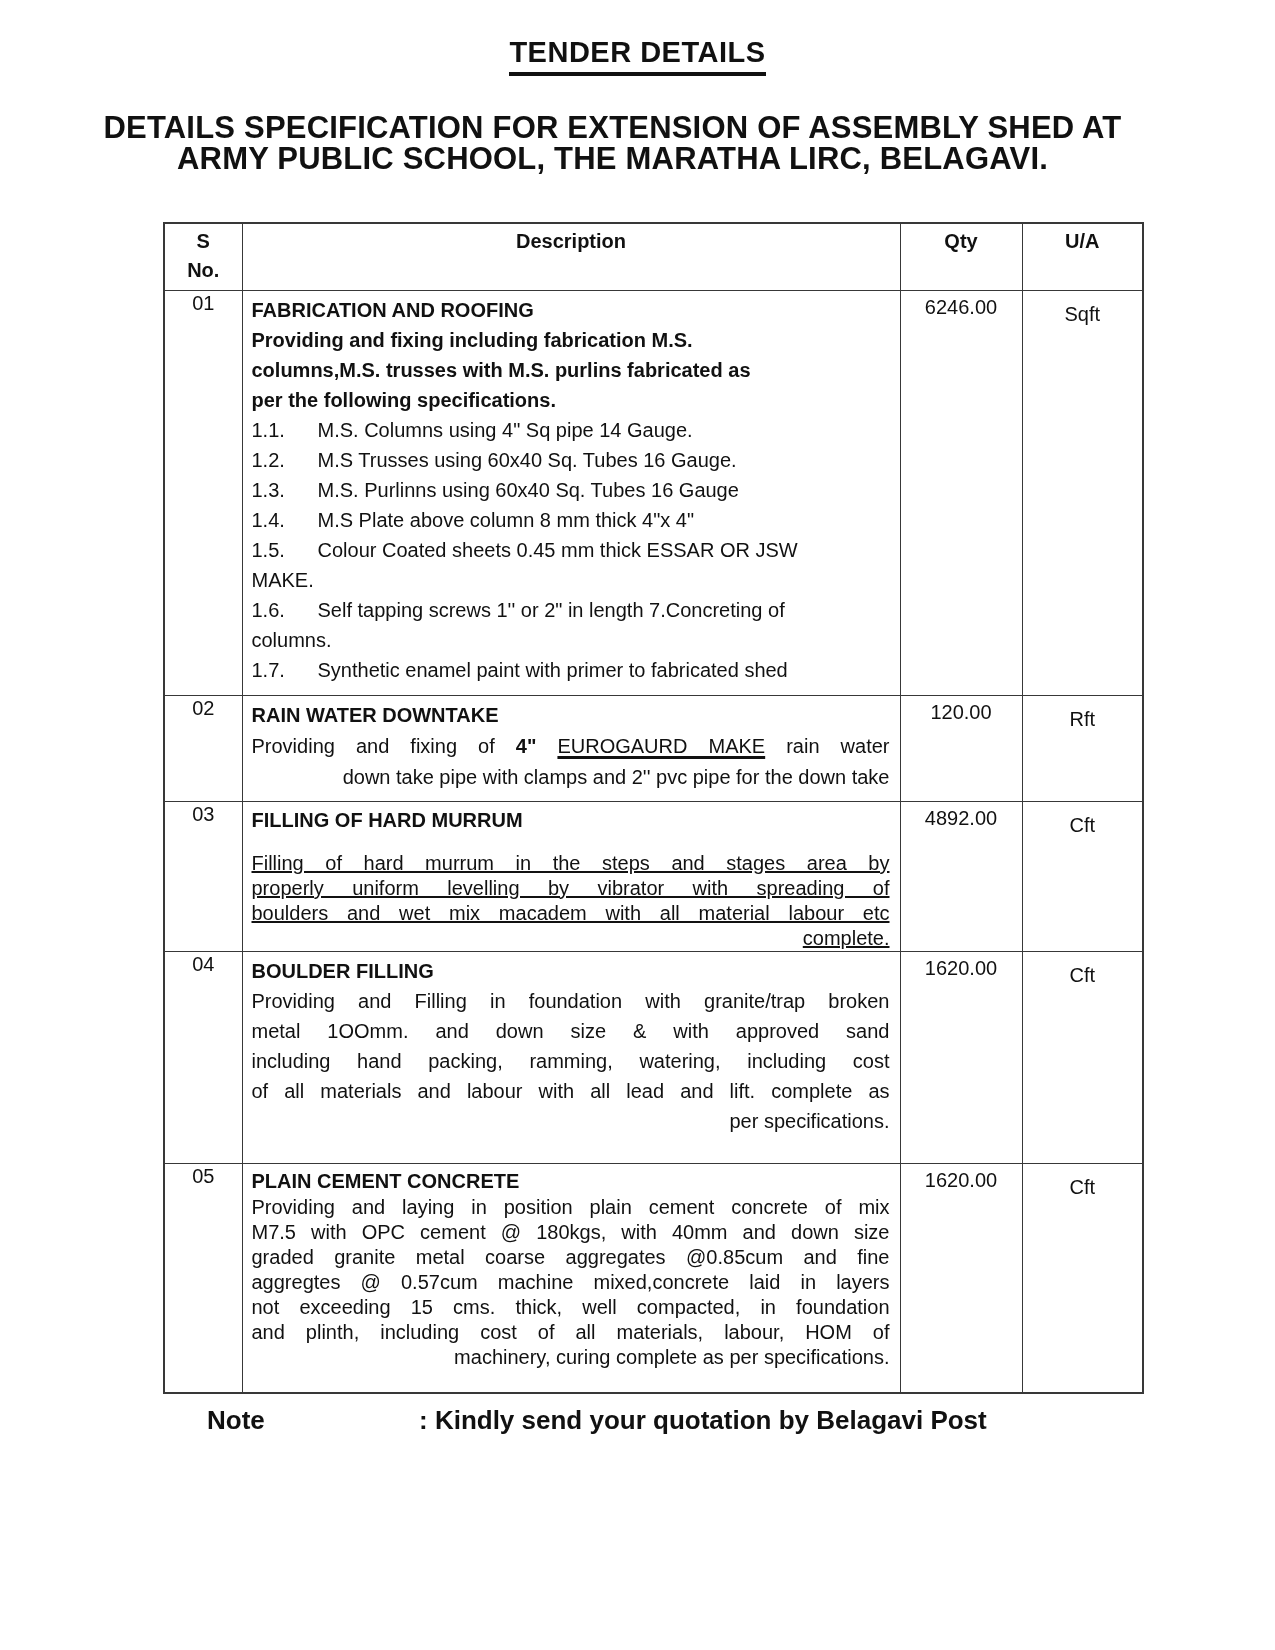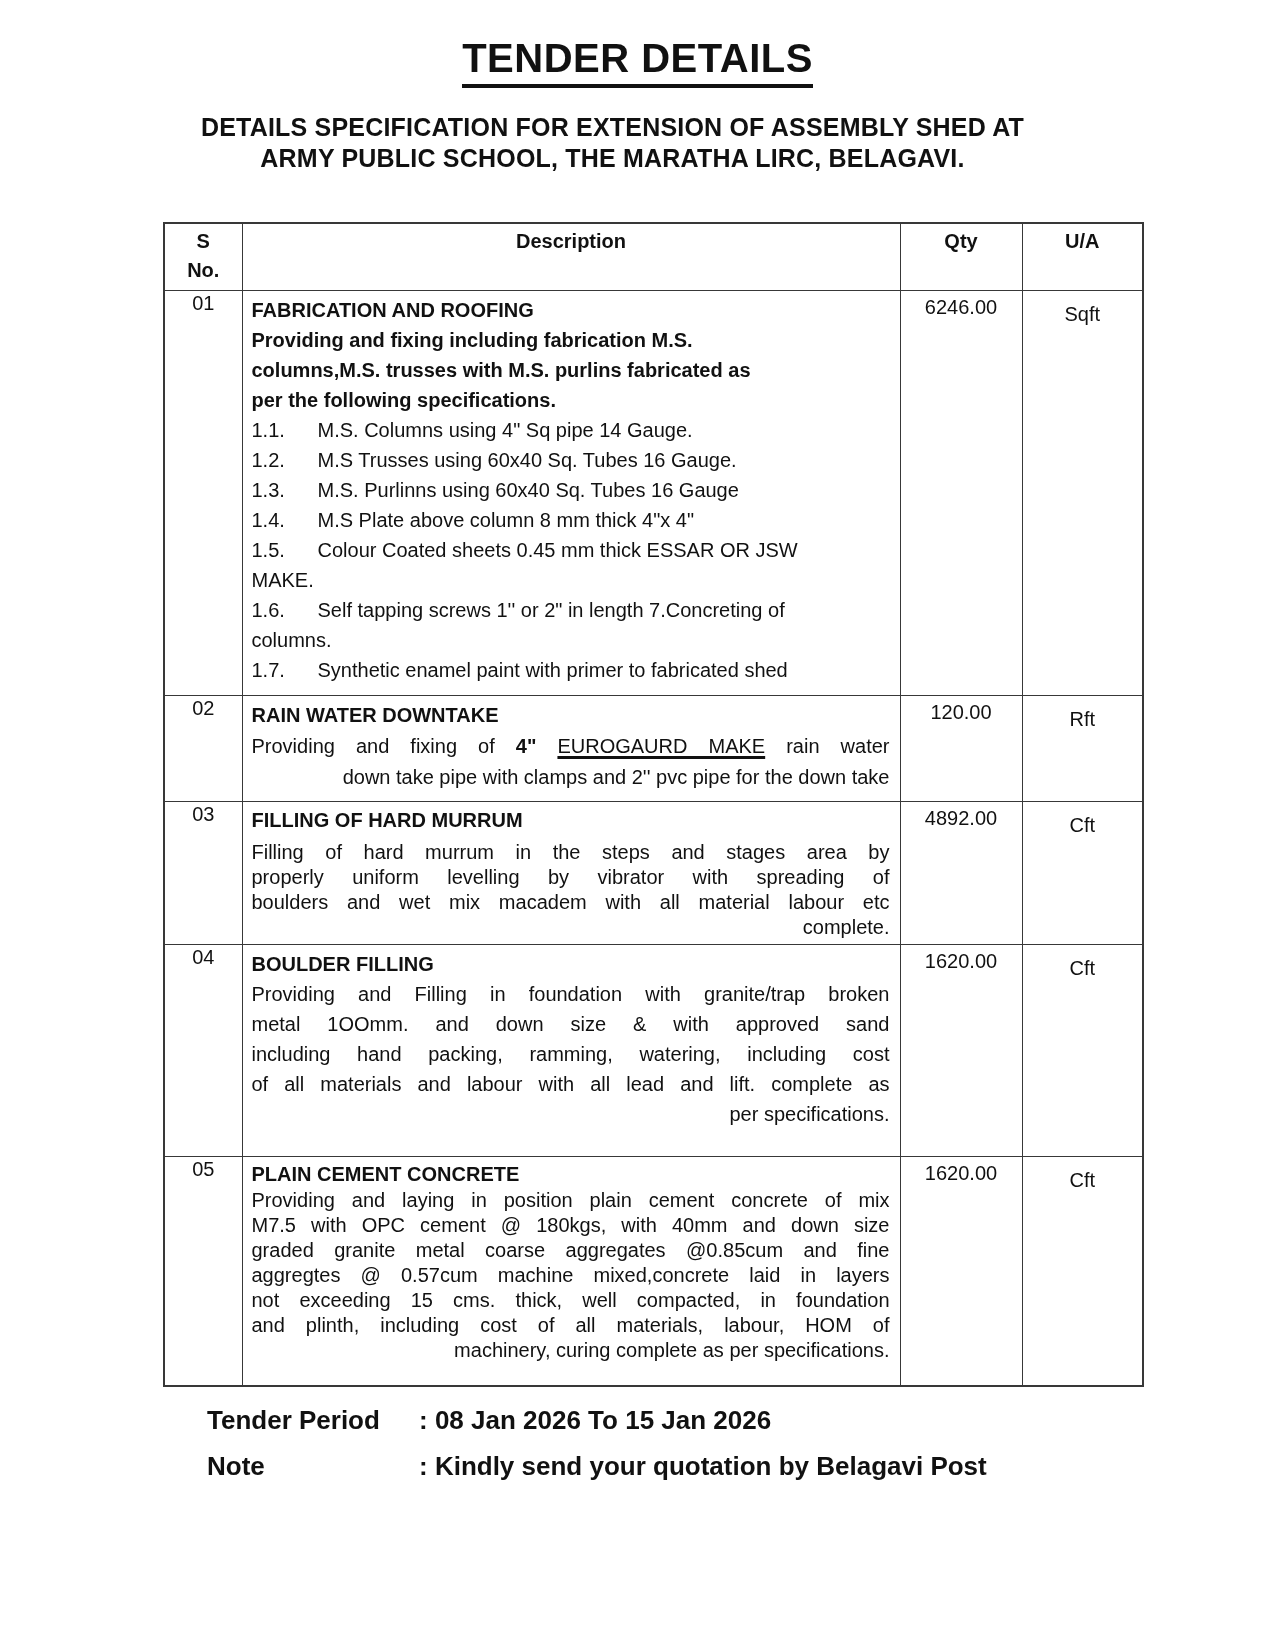--- a/index.html
+++ b/index.html
@@ -7,26 +7,26 @@
     position:relative;
     width:1275px; height:1650px;
     background:#ffffff;
     font-family:"Liberation Sans","DejaVu Sans",sans-serif;
     color:#111111;
     overflow:hidden;
   }
   .doc-title { position:absolute; top:36px; left:0; right:0; text-align:center; }
   .doc-title .t {
     display:inline-block;
-    font-size:40px; font-weight:bold; letter-spacing:0.5px;
+    font-size:29px; font-weight:bold; letter-spacing:0.5px;
     border-bottom:4px solid #111111; padding-bottom:3px;
   }
   .doc-subtitle {
     position:absolute; top:112px; left:0; right:50px;
-    text-align:center; font-size:25px; font-weight:bold; line-height:31px;
+    text-align:center; font-size:31px; font-weight:bold; line-height:31px;
     letter-spacing:0.2px;
   }
   table.tender {
     position:absolute; left:163px; top:222px;
     border-collapse:collapse;
     border:2.5px solid #383838;
     table-layout:fixed;
     width:979px;
   }
   table.tender th, table.tender td {
@@ -38,21 +38,21 @@
   td.sno { text-align:center; }
   td.qty { text-align:center; padding:5px 12px 0 12px; }
   td.ua  { text-align:center; padding-top:12px; }
   td.desc { padding:4px 10px 0 9px; }
   .desc .b { font-weight:bold; }
   .r1 { line-height:30px; height:400px; }
   .r2 { line-height:31px; height:101px; }
   .r3 { line-height:25px; height:138px; }
   .r4 { line-height:30px; height:207px; }
   .r5 { line-height:25px; height:224px; }
-  .r3 .para { margin-top:6px; }
+  .r3 .para { margin-top:17px;text-decoration:underline; }
   .inum { display:inline-block; width:66px; }
   .jl { text-align:justify; text-align-last:justify; }
   .jlast { text-align:right; }
   .bu { font-weight:normal; text-decoration:underline; text-decoration-thickness:2.5px; text-underline-offset:3px; }
   .footer { position:absolute; left:207px; top:1404px; width:950px; font-size:26px; font-weight:bold; }
   .frow { display:flex; margin-bottom:14px; line-height:32px; }
   .flabel { width:212px; flex:0 0 212px; }
   .fvalue { flex:1; }
   .fvalue .l2 { padding-left:14px; }
 </style>
@@ -162,22 +162,18 @@
         <div class="jlast">machinery, curing complete as per specifications.</div>
       </td>
       <td class="qty">1620.00</td>
       <td class="ua">Cft</td>
     </tr>
   </tbody>
     </table>
 
   <div class="footer">
     <div class="frow">
-      <div class="flabel">Tender Period</div>
-      <div class="fvalue">: 08 Jan 2026 To 15 Jan 2026</div>
-    </div>
-    <div class="frow">
       <div class="flabel">Note</div>
       <div class="fvalue">: Kindly send your quotation by Belagavi Post</div>
     </div>
   </div>
 
 </div>
 
 </body></html>

